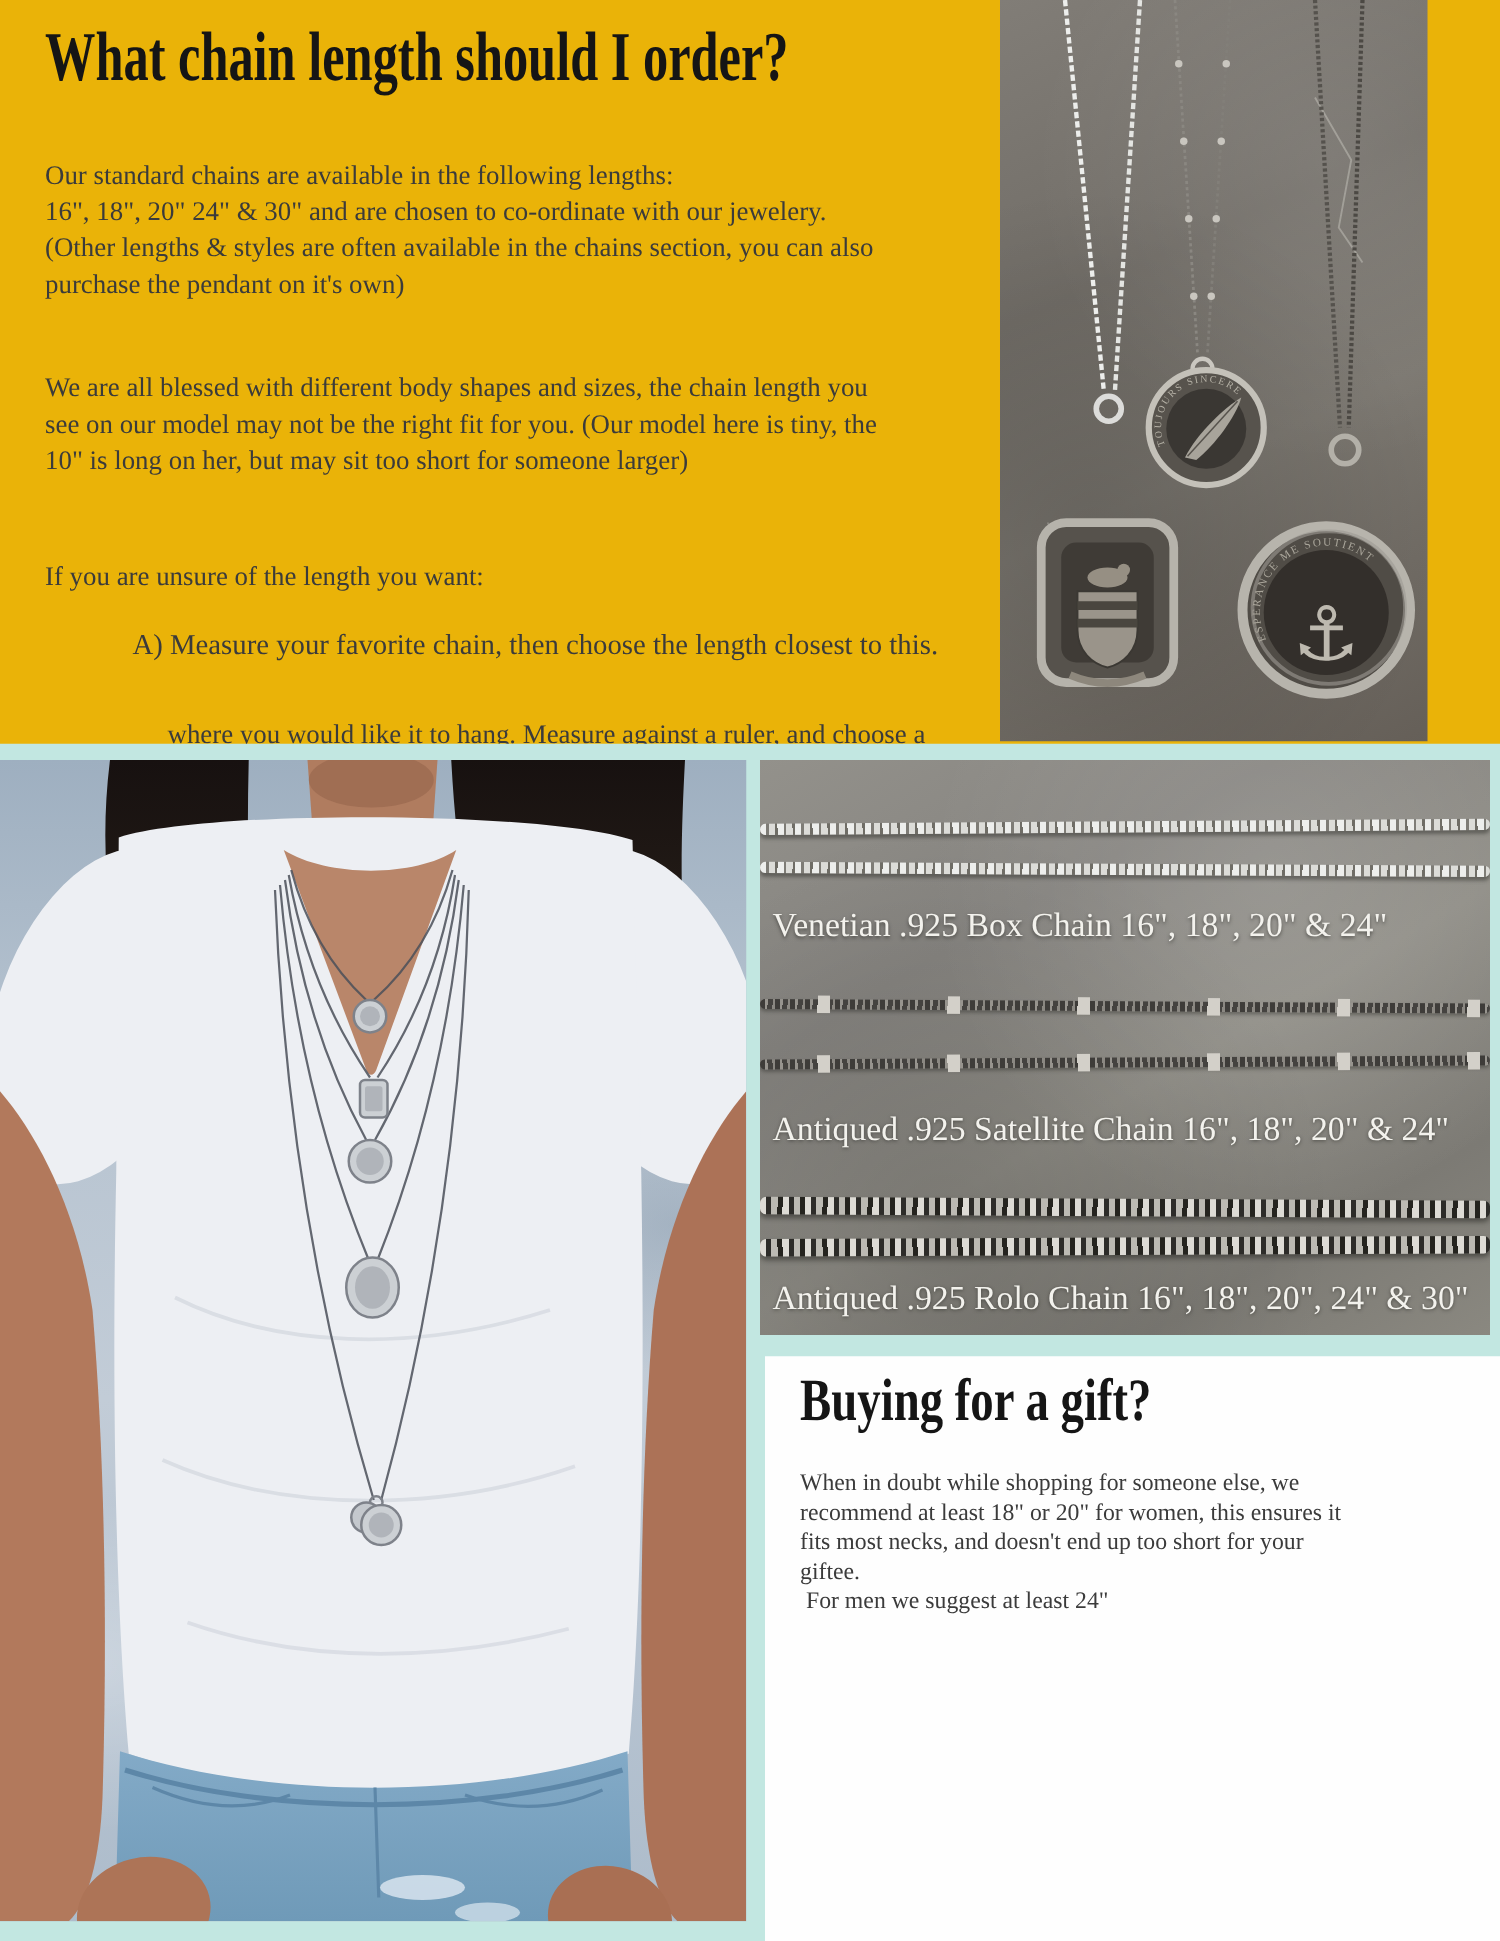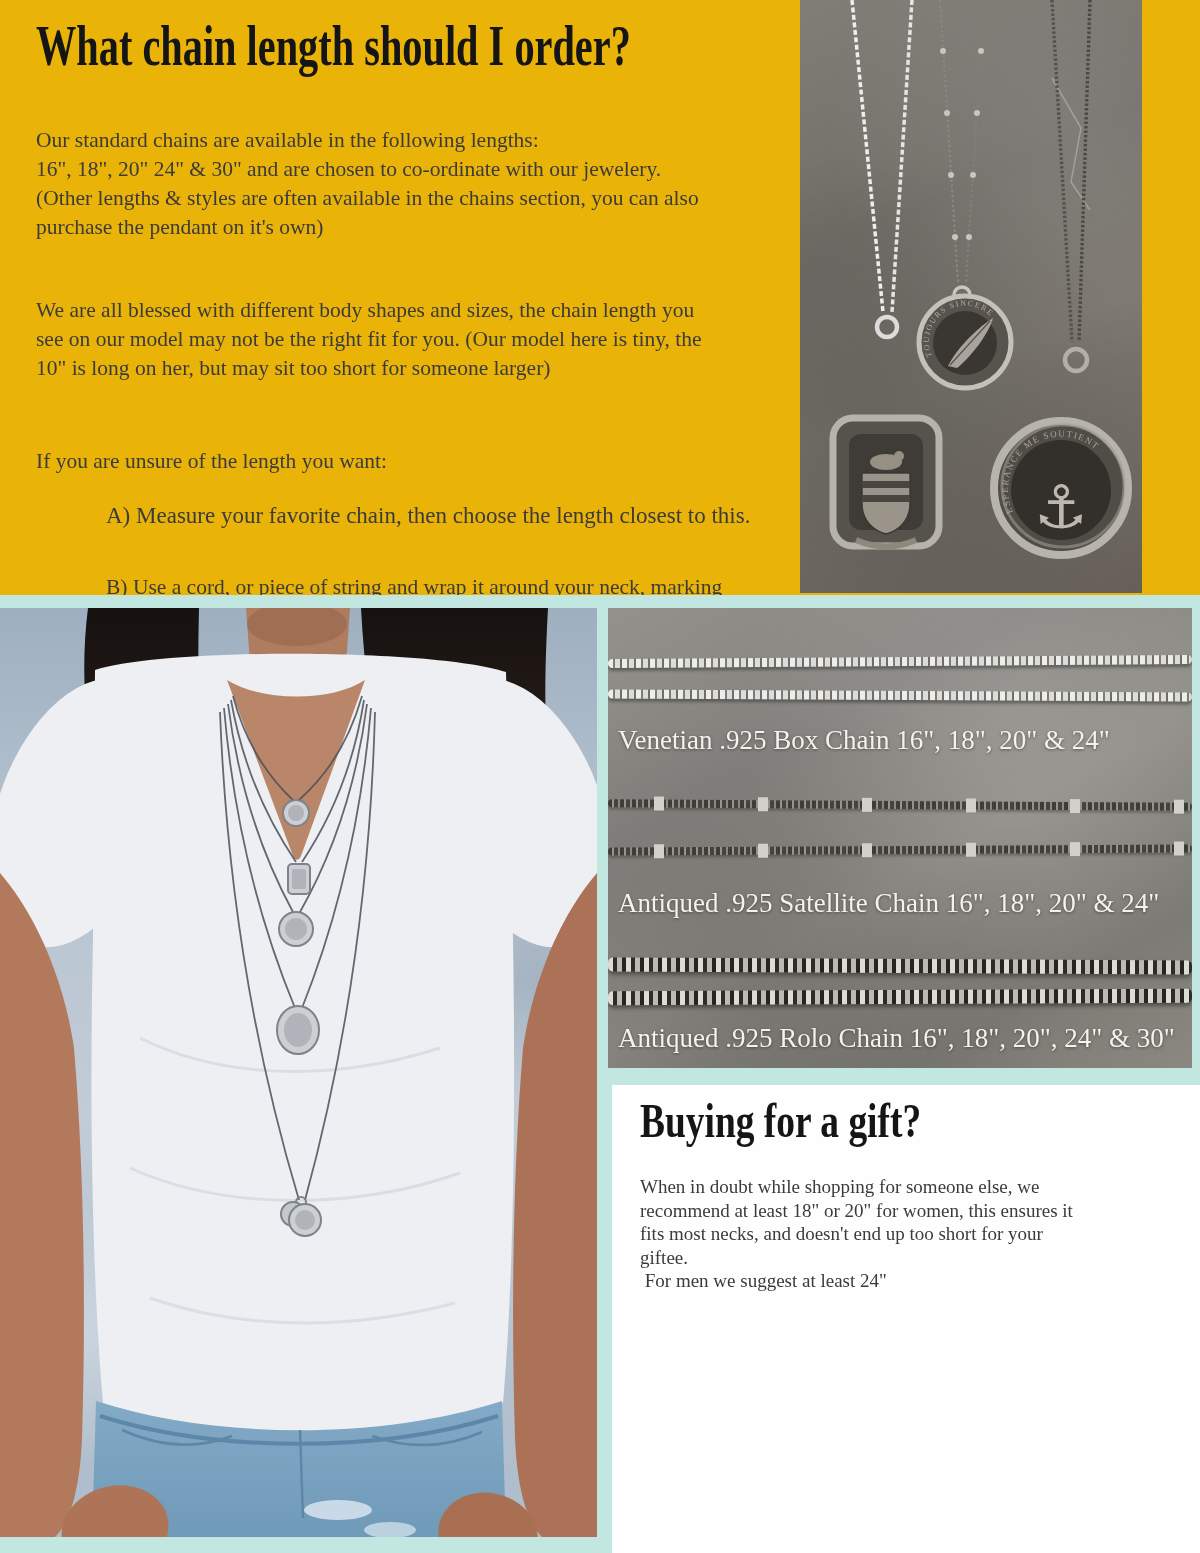--- a/index.html
+++ b/index.html
@@ -81,21 +81,20 @@
     <p class="body-text p1">Our standard chains are available in the following lengths:
 16", 18", 20" 24" &amp; 30"  and are chosen to co-ordinate with our jewelery.
 (Other lengths &amp; styles are often available in the chains section, you can also
 purchase the pendant on it's own)</p>
     <p class="body-text p2">We are all blessed with different body shapes and sizes, the chain length you
 see on our model may not be the right fit for you. (Our model here is tiny, the
 10" is long on her, but may sit too short for someone larger)</p>
     <p class="body-text p3">If you are unsure of the length you want:</p>
     <div class="opt-a">A) Measure your favorite chain, then choose the length closest to this.</div>
     <div class="opt-b">
-      <div>B) Use a cord, or piece of string and wrap it around your neck, marking</div>
       <div class="cont">where you would like it to hang. Measure against a ruler, and choose a</div>
       <div class="cont">chain length closest to it.</div>
     </div>
   </div>
 
   <div class="pendant-photo">
     <svg width="342" height="593" viewBox="0 0 342 593">
 
       <polyline points="252,78 281,128 271,182 290,210" fill="none" stroke="rgba(235,233,224,.33)" stroke-width="1.5"></polyline>
       <polyline points="38,418 68,468 60,510" fill="none" stroke="rgba(235,233,224,.25)" stroke-width="1.3"></polyline>

